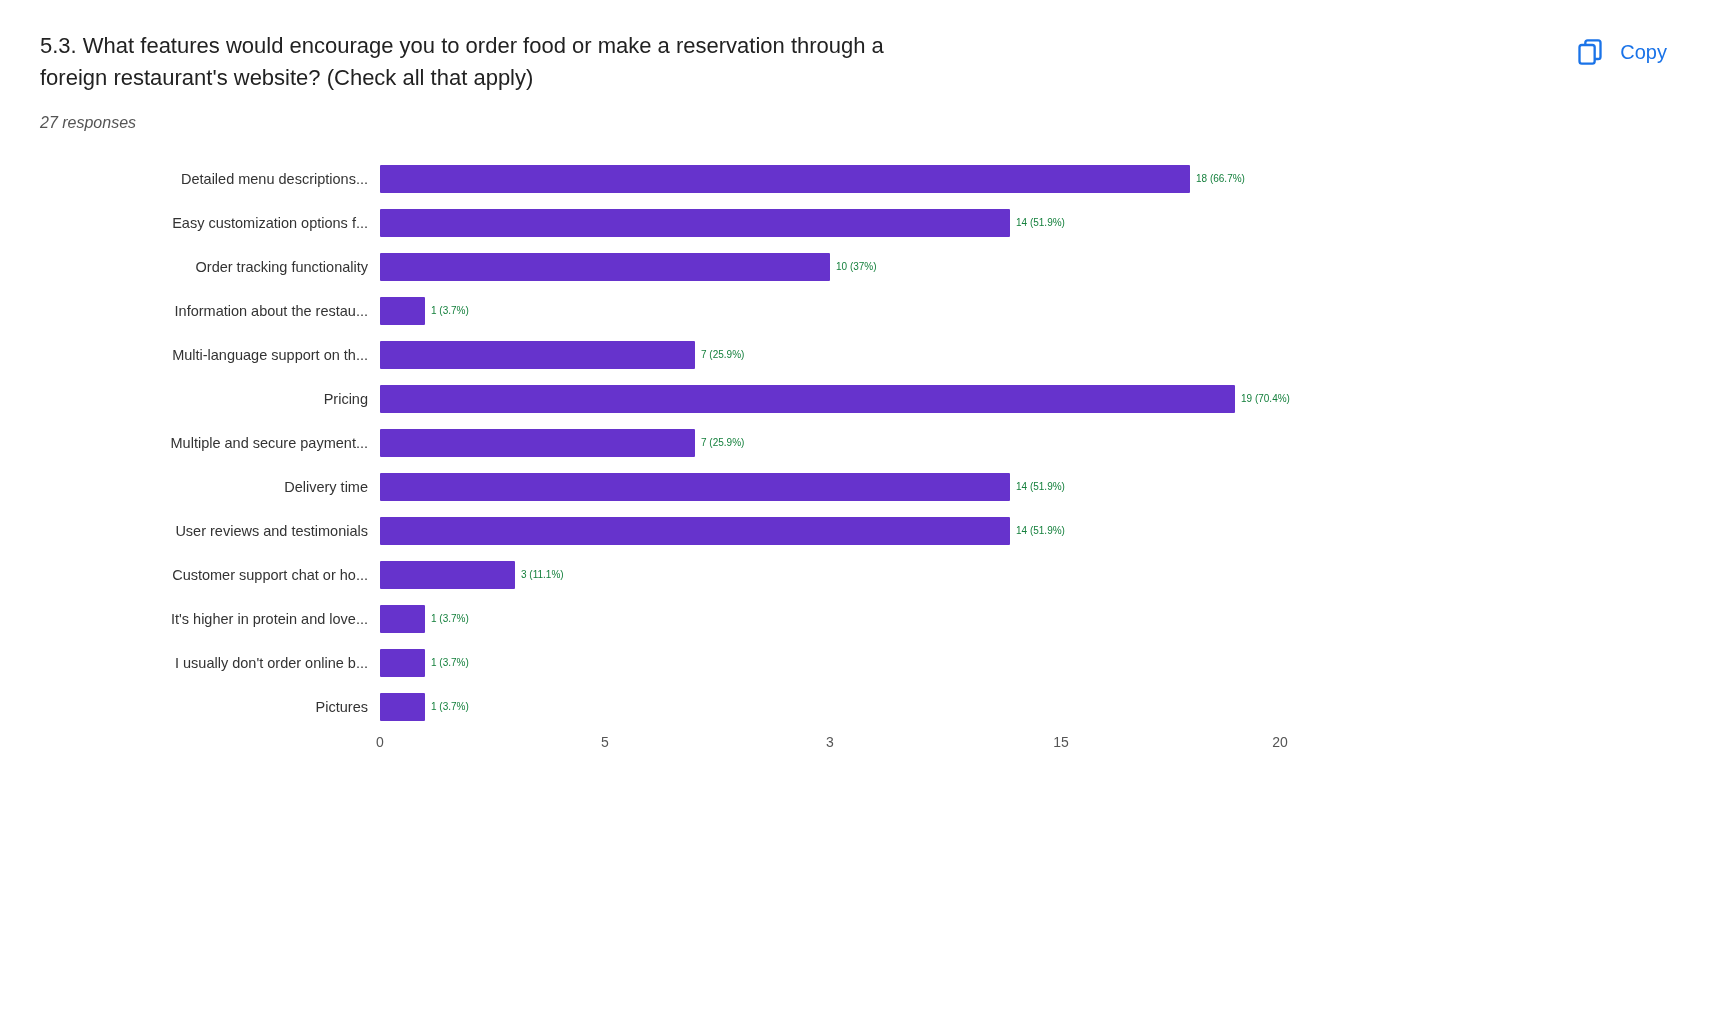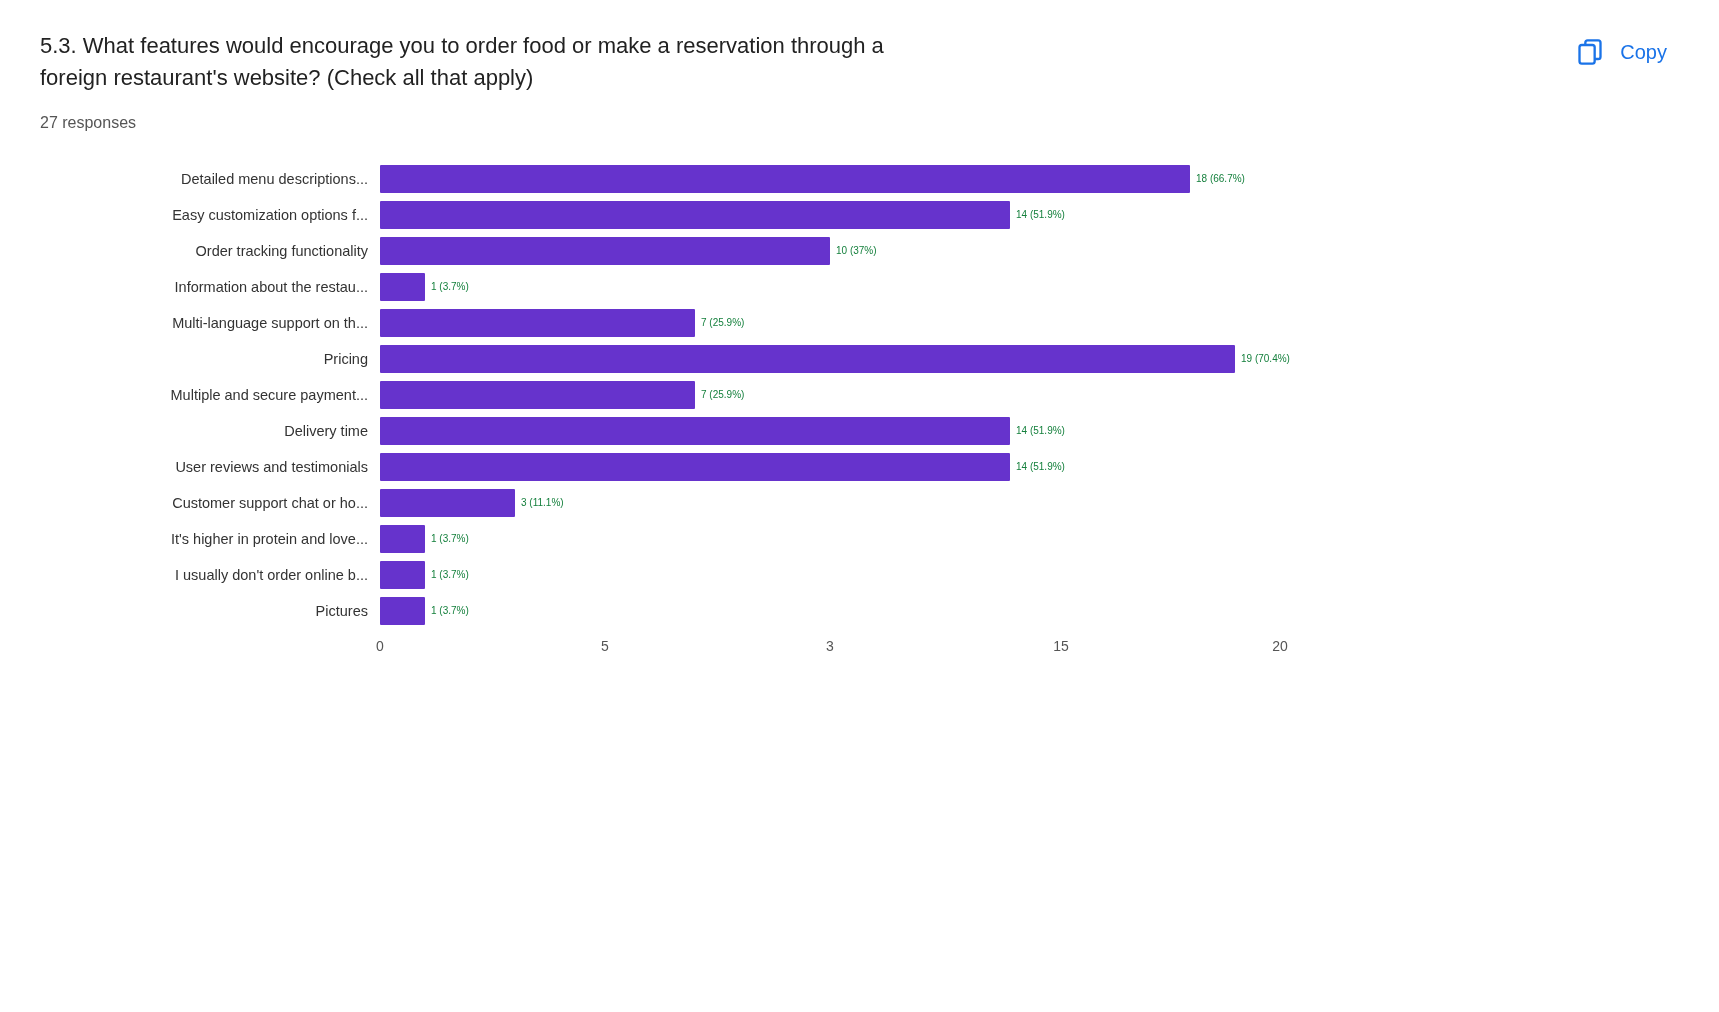--- a/index.html
+++ b/index.html
@@ -45,26 +45,27 @@
     .copy-icon {
       width: 28px;
       height: 28px;
     }
 
     .responses-count {
       font-size: 16px;
       color: #555;
       margin-bottom: 30px;
       margin-top: 10px;
+      font-style: italic;
     }
 
     .chart-container {
       display: flex;
       flex-direction: column;
-      gap: 0;
+      gap: 8px;
     }
 
     .bar-row {
       display: flex;
       align-items: center;
       margin-bottom: 2px;
       height: 34px;
     }
 
     .bar-label {

